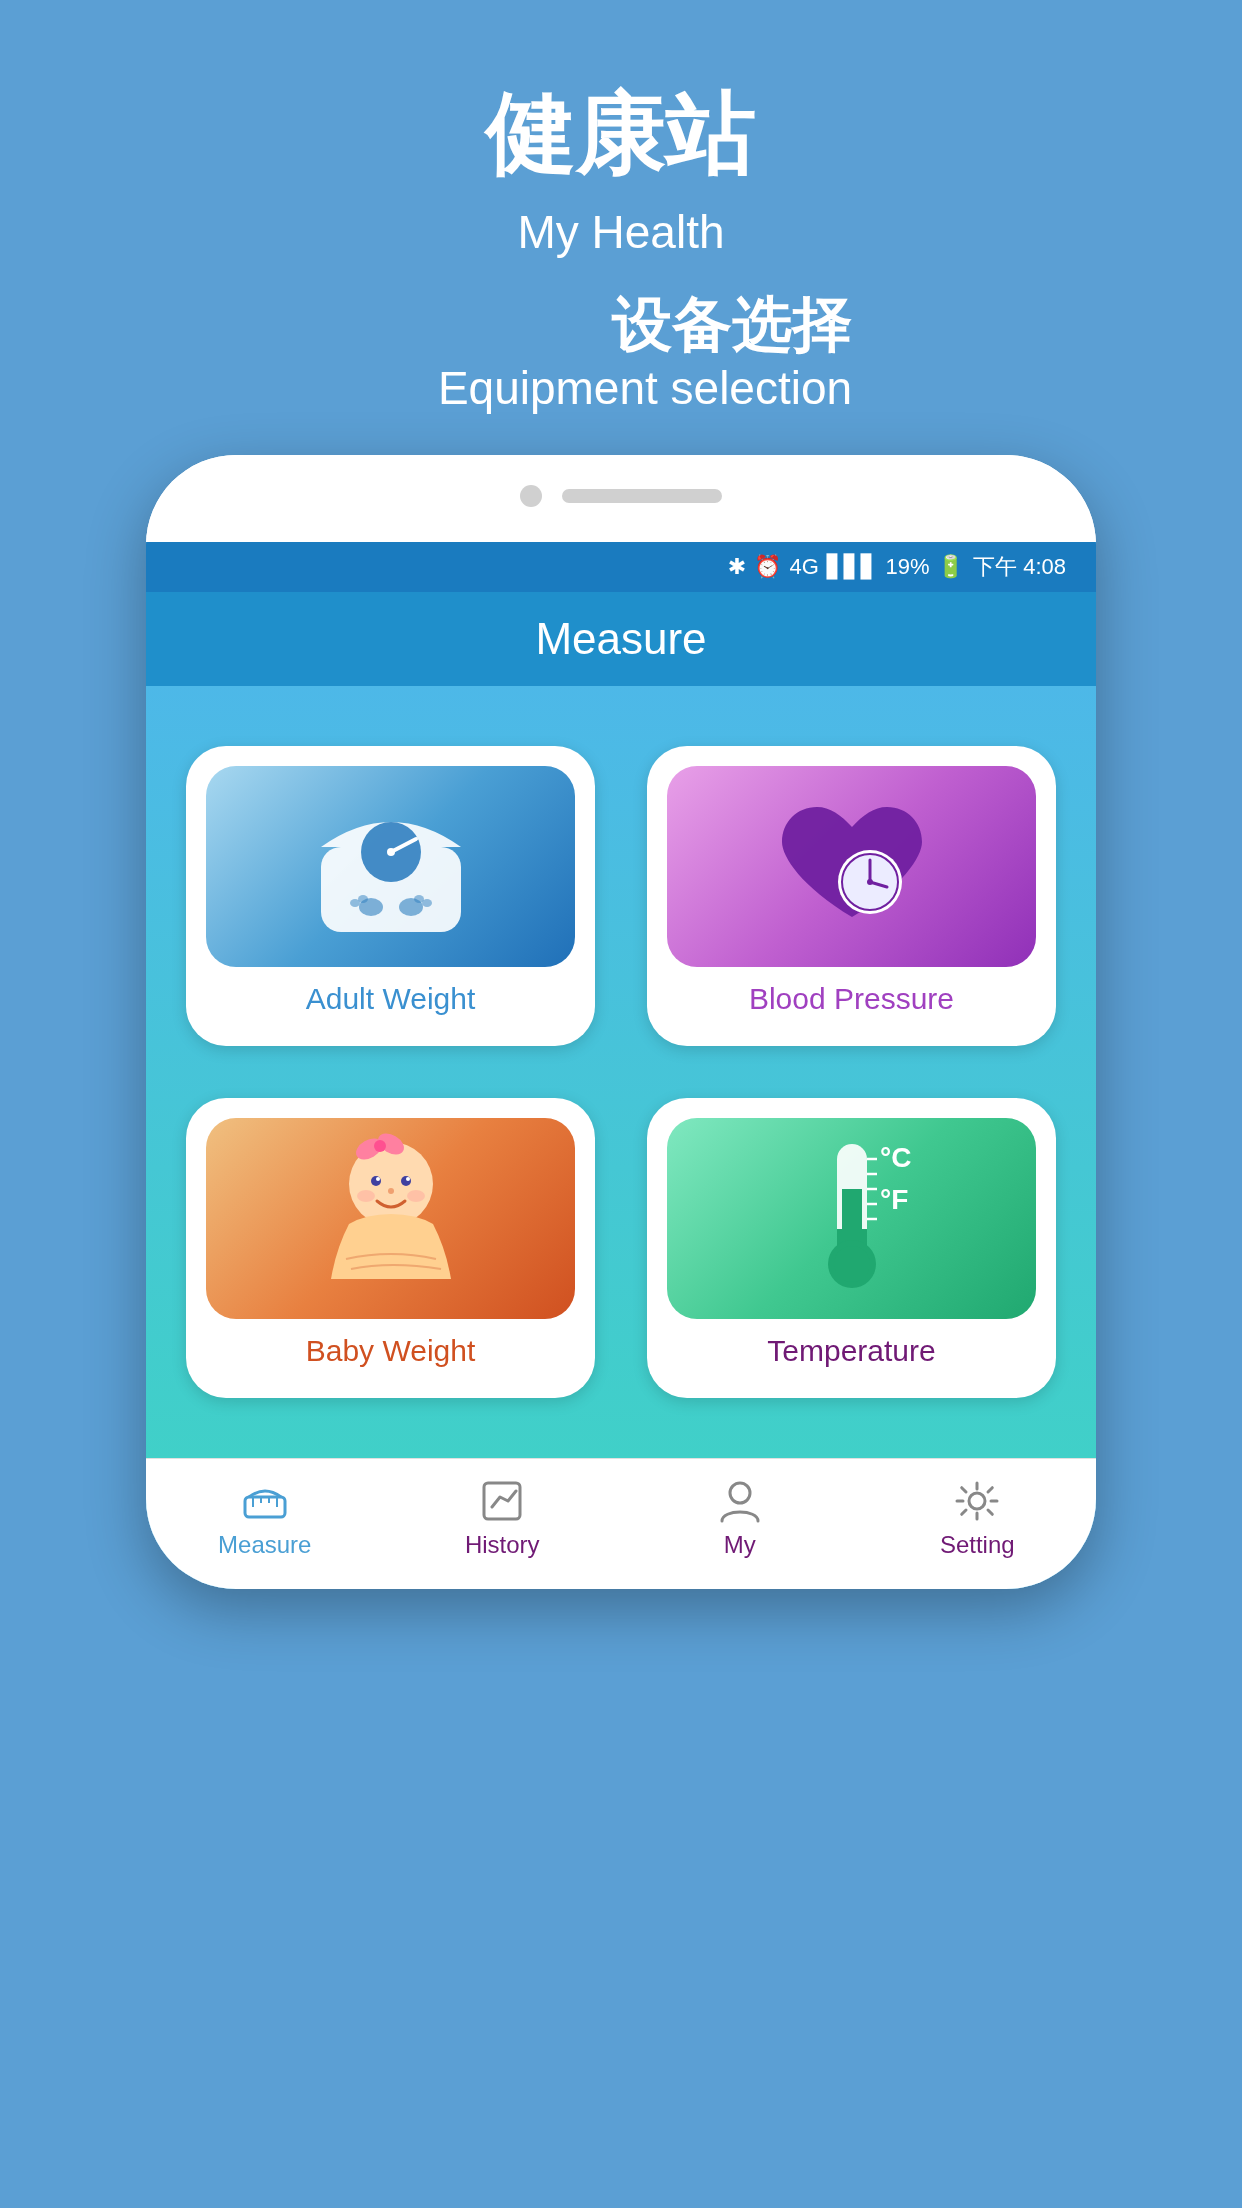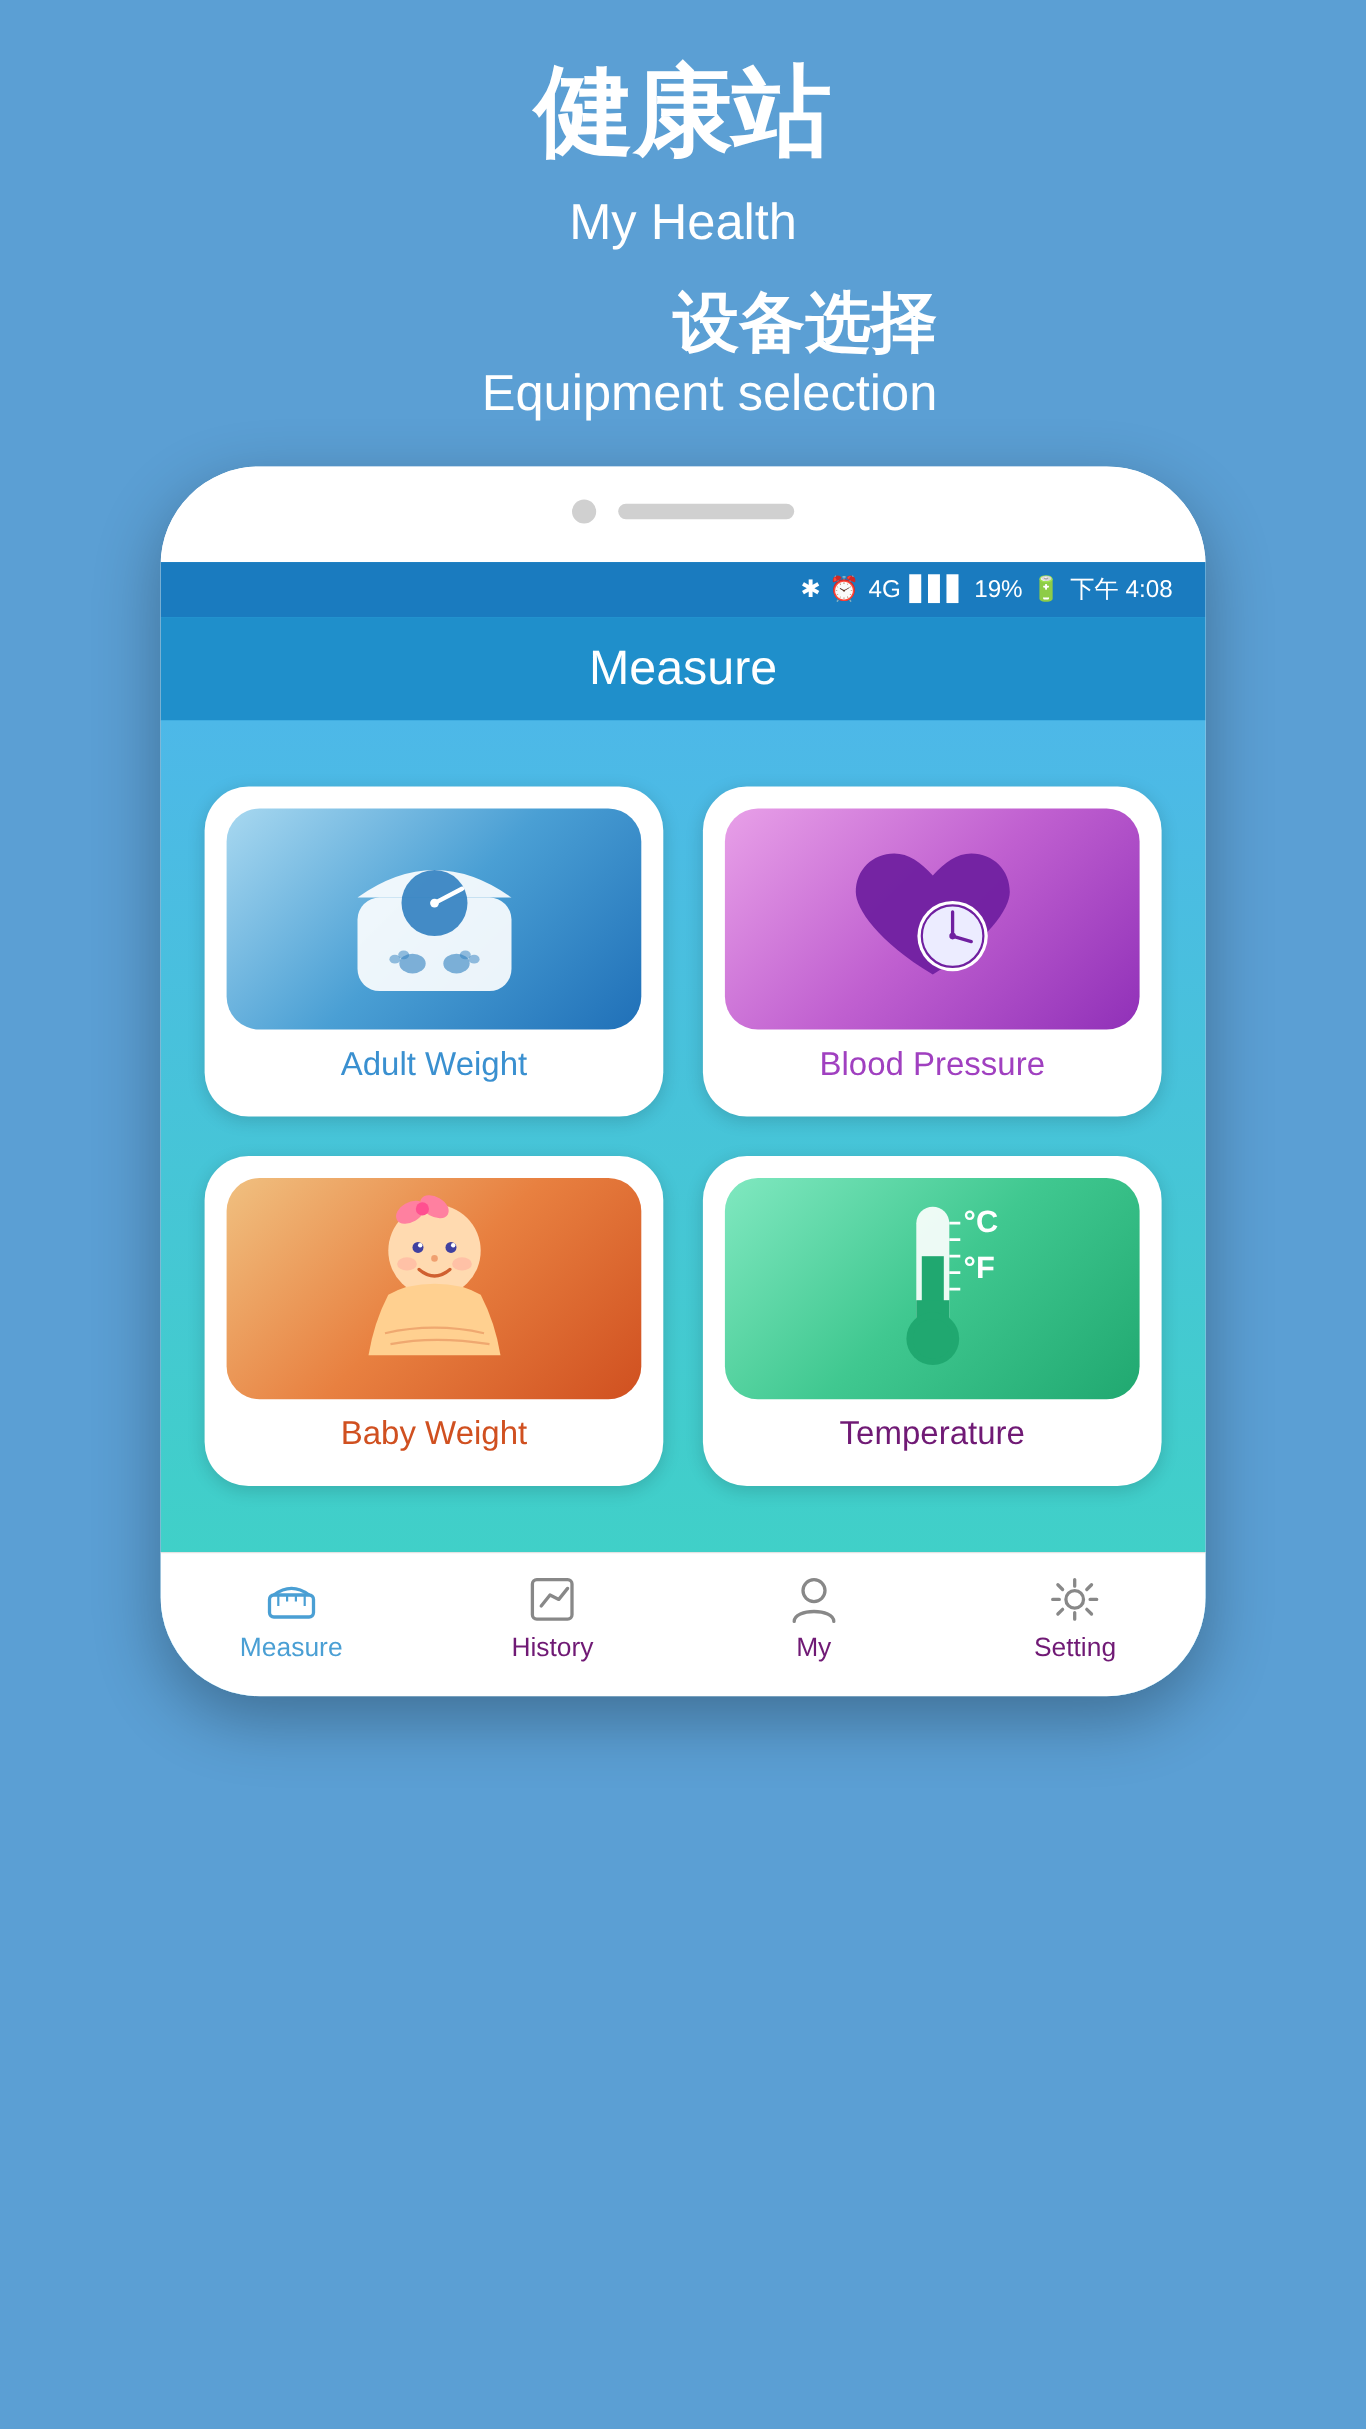--- a/index.html
+++ b/index.html
@@ -10,21 +10,21 @@
       background: #5b9fd4;
       display: flex;
       flex-direction: column;
       align-items: center;
       font-family: -apple-system, 'PingFang SC', 'Helvetica Neue', Arial, sans-serif;
       overflow: hidden;
     }
 
     .app-header {
       text-align: center;
-      padding-top: 53px;
+      padding-top: 84px;
       margin-bottom: 30px;
     }
 
     .app-title-cn {
       font-size: 90px;
       font-weight: bold;
       color: white;
       line-height: 1.1;
     }
 
@@ -130,21 +130,21 @@
       font-size: 44px;
       font-weight: 400;
     }
 
     .screen-content {
       flex: 1;
       padding: 60px 40px;
       display: grid;
       grid-template-columns: 1fr 1fr;
       grid-template-rows: 1fr 1fr;
-      gap: 36px;
+      gap: 52px;
       background: linear-gradient(180deg, #4db8e8 0%, #40d0c8 100%);
     }
 
     .app-card {
       background: white;
       border-radius: 40px;
       display: flex;
       flex-direction: column;
       align-items: center;
       justify-content: flex-end;

